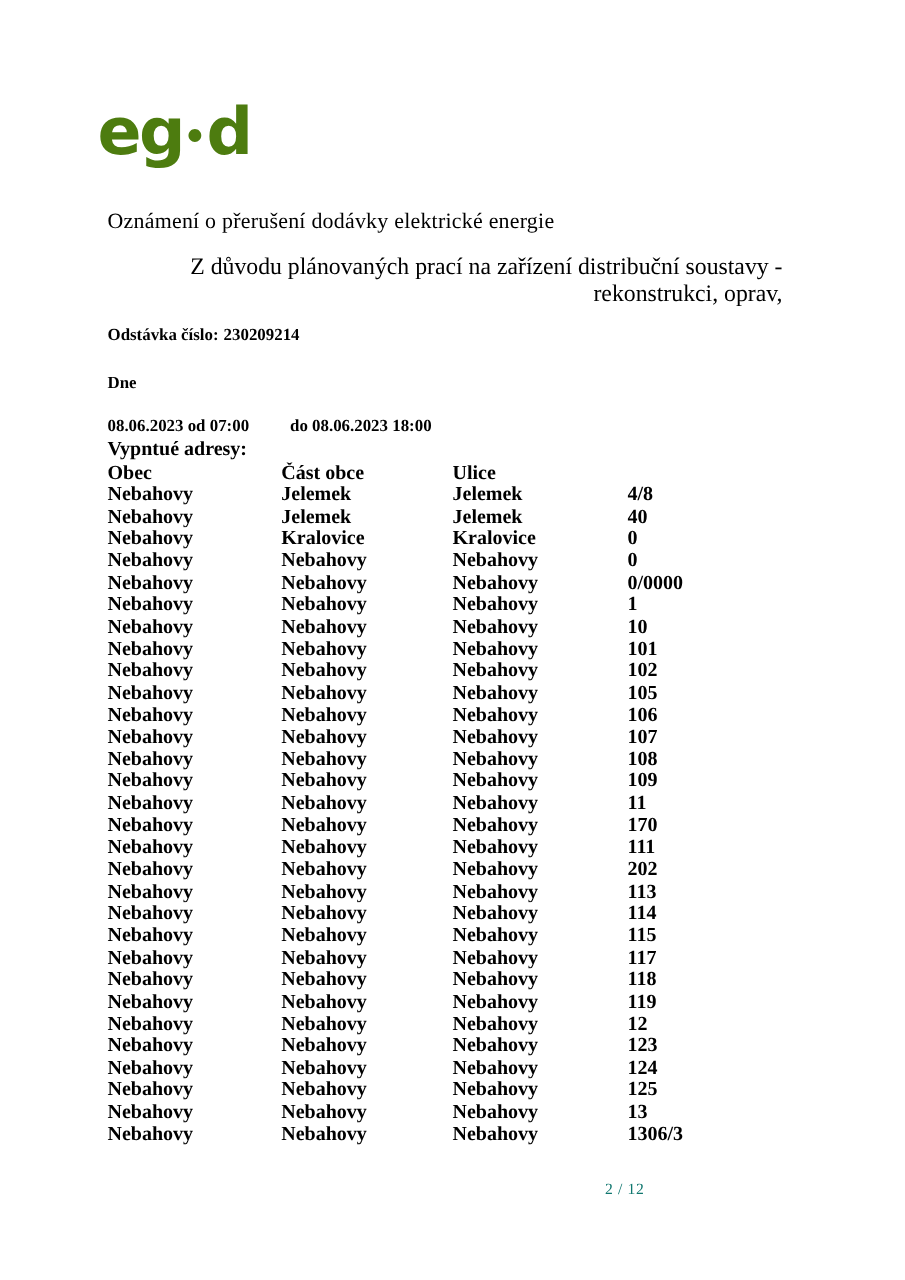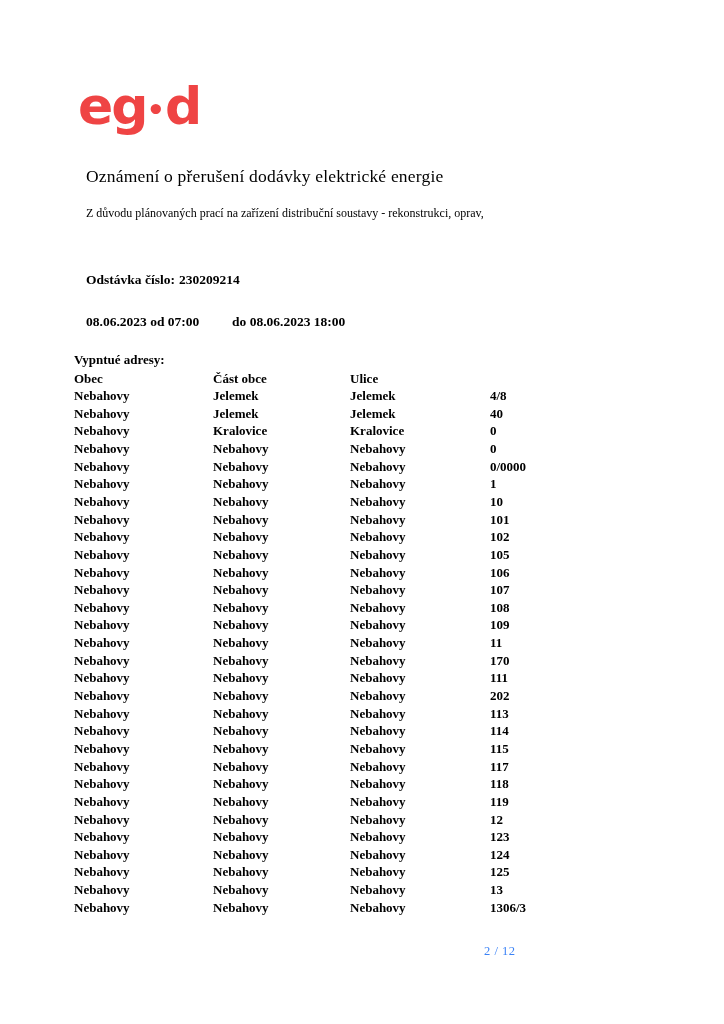--- a/index.html
+++ b/index.html
@@ -13,70 +13,71 @@
     font-family:"DejaVu Sans", sans-serif; font-weight:bold;
     font-size:52px; line-height:1; letter-spacing:-2px; color:#e03227;
   }
   .logo .logo-dot { font-size:0.56em; vertical-align:0.14em; letter-spacing:0; }
   .title {
     position:absolute; left:86px; top:166px; margin:0;
     font-size:17.5px; font-weight:normal; letter-spacing:0.2px;
   }
   .intro {
     position:absolute; left:86px; top:203px; width:540px;
-    font-size:12px; line-height:21.5px;
+    font-size:19px; line-height:21.5px;text-align:right;
   }
   .intro span { display:block; }
   .outage {
-    position:absolute; left:86px; top:272px;
+    position:absolute; left:86px; top:260px;
     font-size:13.5px; font-weight:bold;
   }
   .outage span { margin-right:4px; }
   .schedule {
     position:absolute; left:86px; top:297px;
     font-size:13.5px; font-weight:bold; line-height:18.5px;
   }
   .schedule .from { display:inline-block; width:146px;margin-top:16px; }
   .addresses {
-    position:absolute; left:74px; top:351px;
-    font-size:13px; font-weight:bold;
+    position:absolute; left:86px; top:351px;
+    font-size:16px; font-weight:bold;
   }
   .addresses-heading { line-height:18.5px; }
   .thead, .trow {
     display:grid; grid-template-columns:139px 137px 140px 110px;
     height:17.65px; line-height:17.65px;font-family:Liberation Serif, serif;
   }
   .thead span, .trow span {
     overflow:hidden; white-space:nowrap;
   }
   .footer {
     position:absolute; left:484px; top:944px;
-    font-size:12.5px; color:#3b82f6; letter-spacing:0.5px;
+    font-size:12.5px; color:#0f766e; letter-spacing:0.5px;
   }
 </style>
 </head>
 <body>
 
 <div class="page">
 
-  <div class="logo" style="color: #ef4444; text-align: right;">
+  <div class="logo" style="color: #4d7c0f; text-align: right;">
     <span>eg</span><span class="logo-dot">•</span><span>d</span>
   </div>
 
   <h1 class="title">Oznámení o přerušení dodávky elektrické energie</h1>
 
   <div class="intro">
     <span>Z důvodu plánovaných prací na zařízení distribuční soustavy - rekonstrukci, oprav,</span>
   </div>
 
   <div class="outage">
     <span>Odstávka číslo:</span><span>230209214</span>
   </div>
 
   <div class="schedule">
+    <div>Dne</div>
     <div>
       <span class="from">08.06.2023 od 07:00</span><span class="to">do 08.06.2023 18:00</span>
     </div>
   </div>
 
   <div class="addresses">
     <div class="addresses-heading">Vypntué adresy:</div>
     <div class="thead">
       <span>Obec</span>
       <span>Část obce</span>

